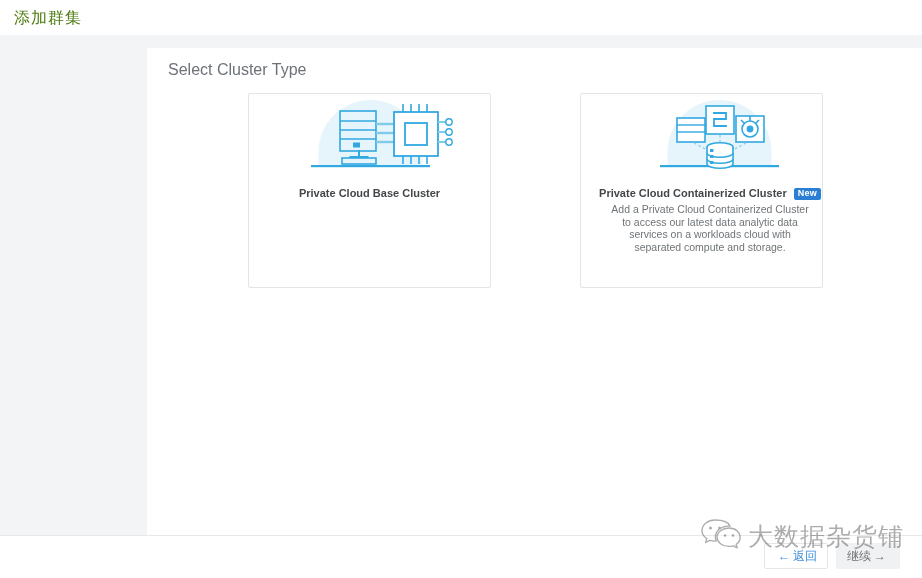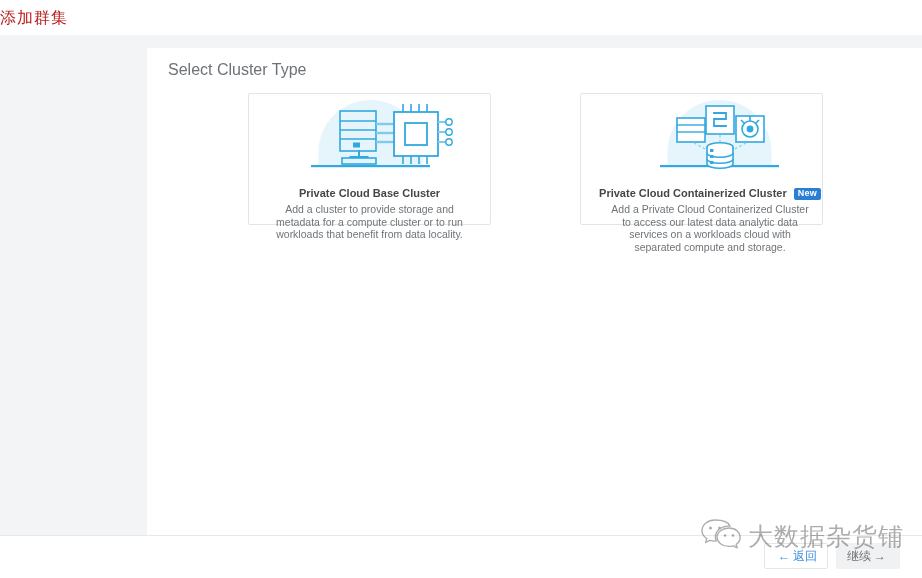--- a/index.html
+++ b/index.html
@@ -20,22 +20,23 @@
   .app-header {
     position: absolute;
     left: 0; top: 0;
     width: 922px;
     height: 35px;
     background: #ffffff;
     display: flex;
     align-items: center;
   }
   .app-header .title {
+    margin-left: 14px;
     font-size: 16px;
-    color: #b91c1c;
+    color: #4d7c0f;
     letter-spacing: 1px;
     line-height: 1;
   }
 
   
   .page-body {
     position: absolute;
     left: 0; top: 35px;
     width: 922px;
     height: 500px;
@@ -75,21 +76,21 @@
     position: absolute;
     left: 0;
     top: 45px;
     width: 775px;
     height: 180px;
   }
   .cluster-card {
     position: absolute;
     top: 0;
     width: 243px;
-    height: 132px;
+    height: 195px;
     border: 1px solid #e2e4e6;
     border-radius: 2px;
     background: #ffffff;
     box-sizing: border-box;
     cursor: pointer;
   }
   .cluster-card.card-0 { left: 101px; }
   .cluster-card.card-1 { left: 433px; padding-left: 17px; }
 
   .card-art {
@@ -254,21 +255,20 @@
             <line x1="189" y1="38" x2="197" y2="38" stroke="#7ecbea" stroke-width="2"></line>
             <line x1="189" y1="48" x2="197" y2="48" stroke="#7ecbea" stroke-width="2"></line>
             <circle cx="200" cy="28" r="3.2" fill="#ffffff" stroke="#31a8e0" stroke-width="1.4"></circle>
             <circle cx="200" cy="38" r="3.2" fill="#ffffff" stroke="#31a8e0" stroke-width="1.4"></circle>
             <circle cx="200" cy="48" r="3.2" fill="#ffffff" stroke="#31a8e0" stroke-width="1.4"></circle>
           </svg>
         </div>
         <div class="card-heading">
           <span>Private Cloud Base Cluster</span>
         </div>
-        <div class="card-desc">Add a cluster to provide storage and metadata for a compute cluster or to run workloads that benefit from data locality.</div>
       </div>
 
       <div class="cluster-card card-1">
         <div class="card-art">
           <svg width="243" height="86" viewBox="0 0 243 86" xmlns="http://www.w3.org/2000/svg">
 
             <path d="M121.5 6 A52 52 0 0 1 173.5 58 L173.5 72 L69.5 72 L69.5 58 A52 52 0 0 1 121.5 6 Z" fill="#e6f5fc"></path>
 
             <rect x="62" y="71" width="119" height="2.2" fill="#31a8e0"></rect>
 

